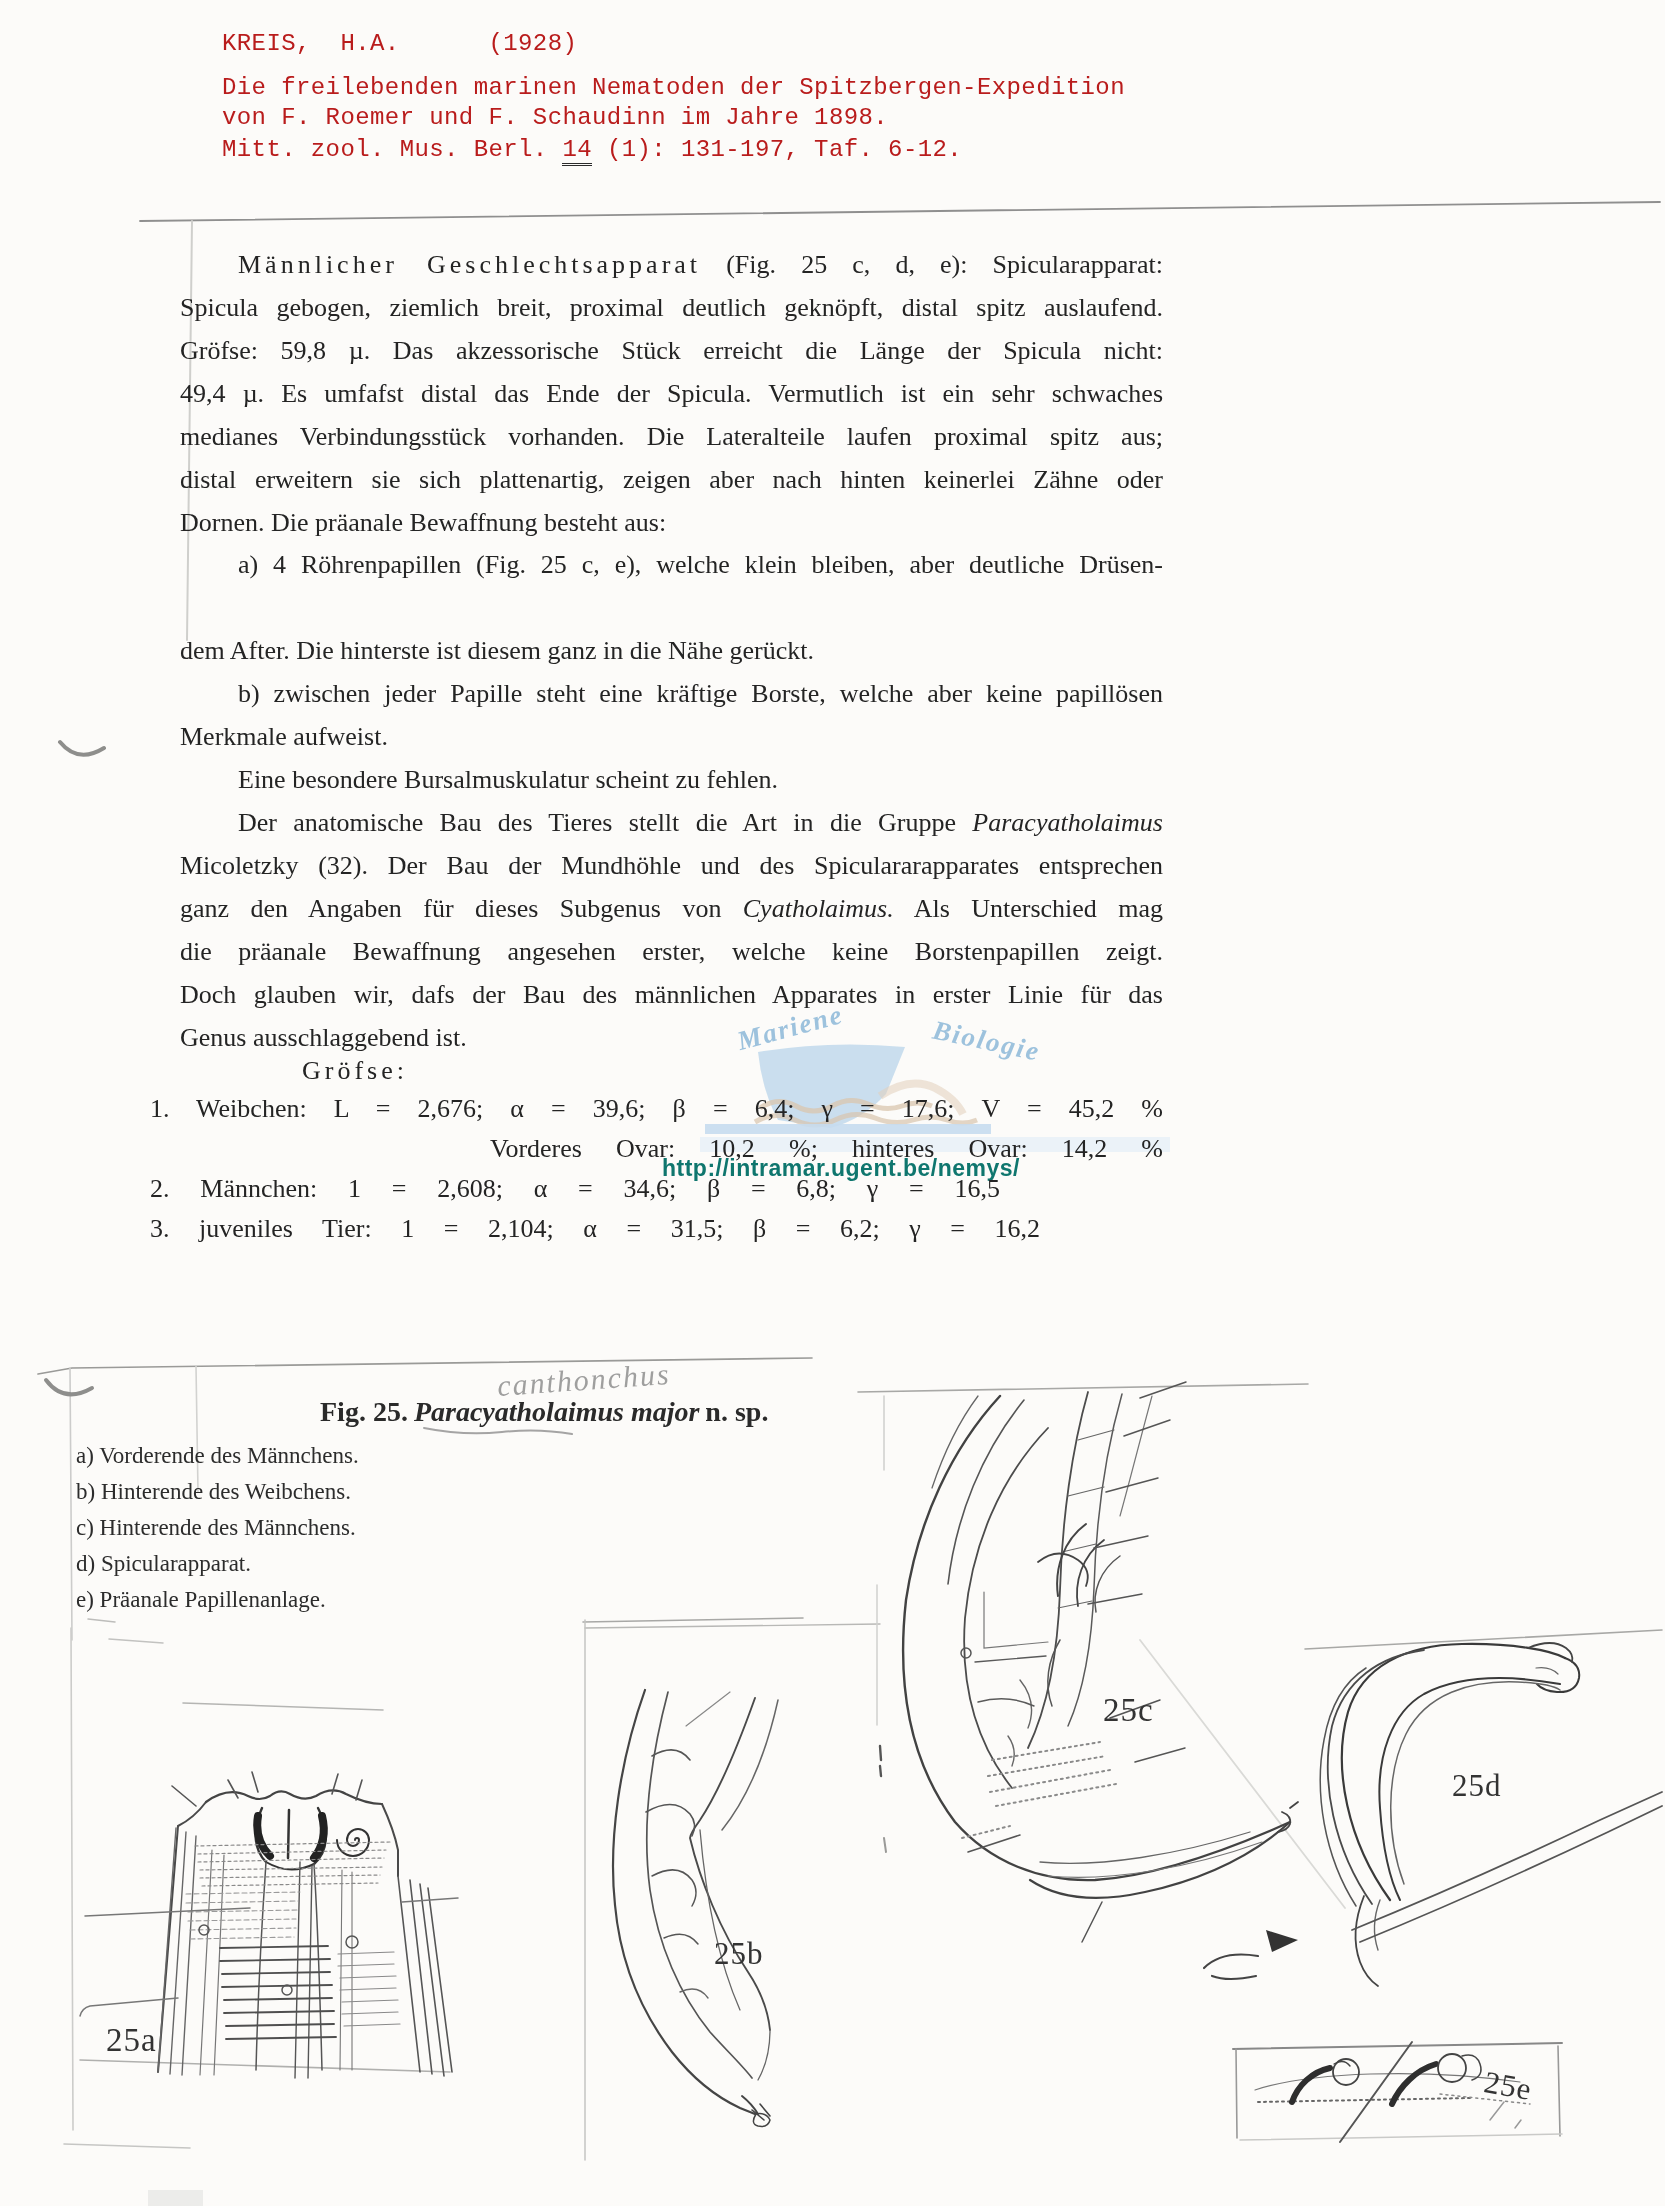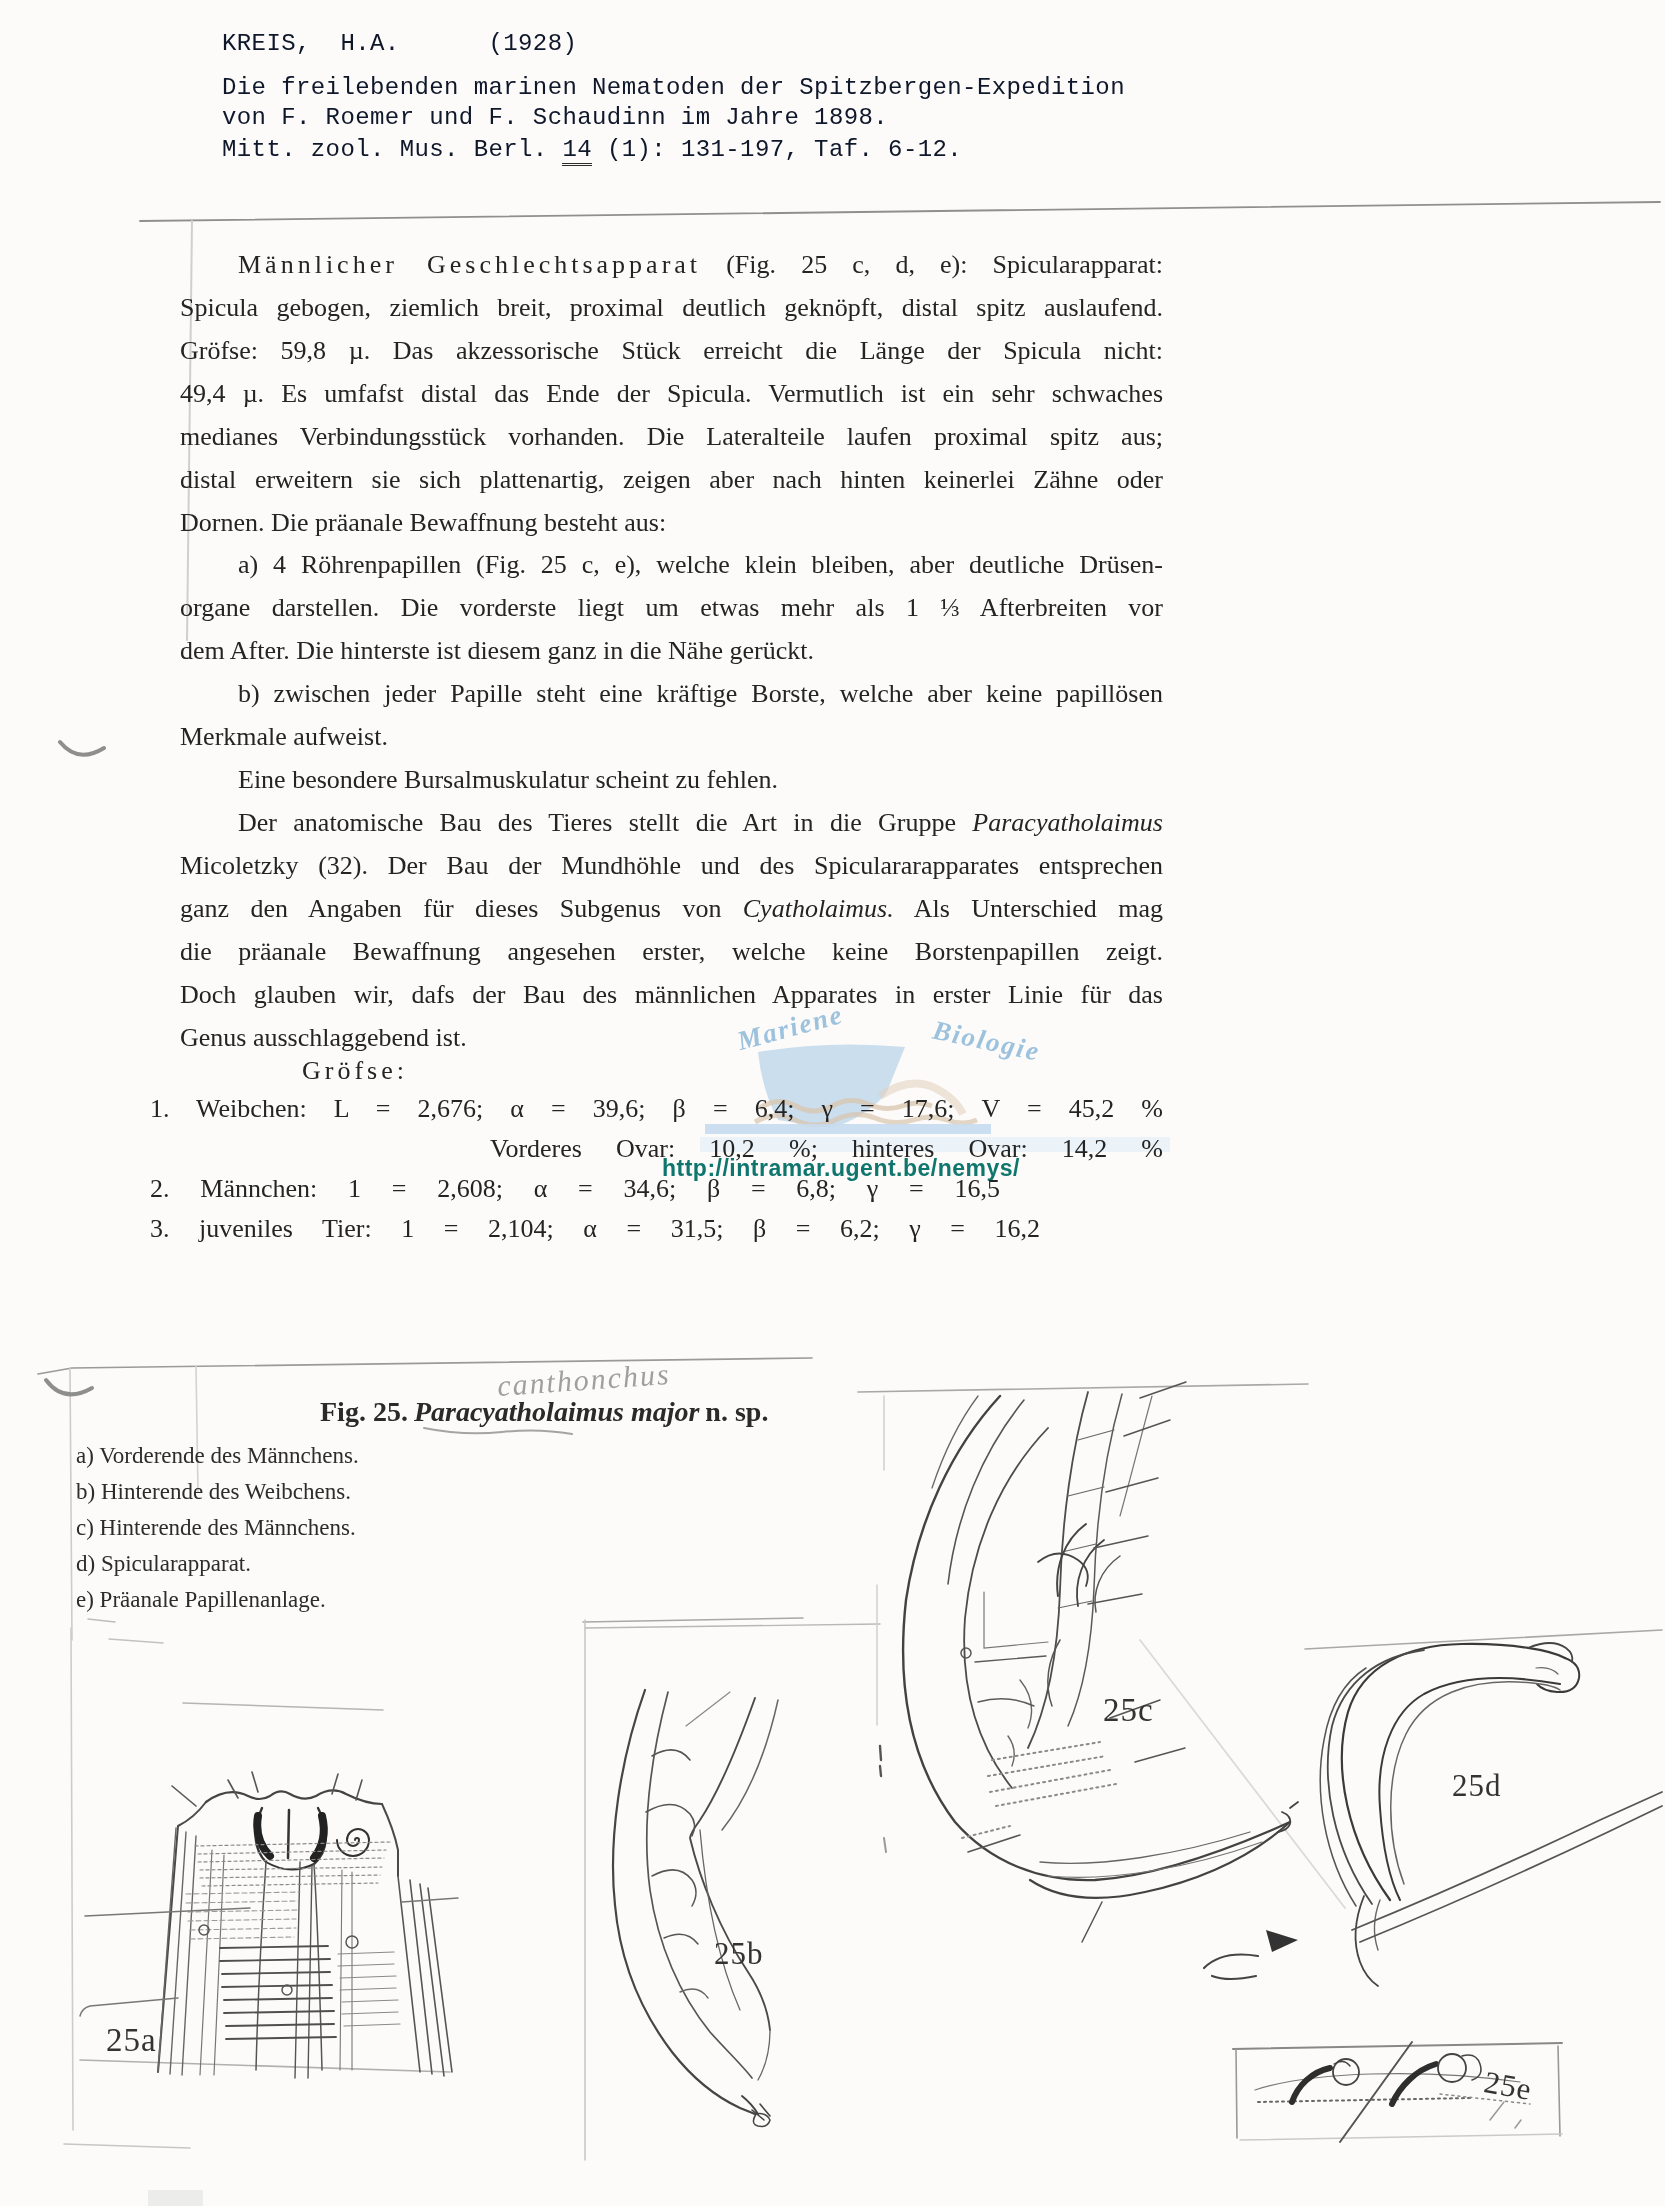--- a/index.html
+++ b/index.html
@@ -1,21 +1,21 @@
 <!DOCTYPE html>
 <html><head>
 <meta charset="utf-8">
 <style>
   html,body{margin:0;padding:0;}
   body{width:1665px;height:2206px;background:#ffffff;overflow:hidden;
        font-family:"Liberation Serif",serif;}
   #page{position:relative;width:1665px;height:2206px;background:#fcfbf9;}
 
   
-  .tw{position:absolute;left:222px;white-space:pre;color:#0f172a;
+  .tw{position:absolute;left:222px;white-space:pre;color:#b91c1c;
       font-family:"Liberation Mono",monospace;font-size:24px;letter-spacing:0.4px;}
   .vol{border-bottom:3px double #2b2b2b;padding-bottom:0px;margin-top:12px;}
 
   
   .bl{position:absolute;left:180px;width:983px;color:#242424;font-size:26px;
       text-align:justify;text-align-last:justify;}
   .bl.end{text-align-last:left;}
   .bl.ind{padding-left:58px;width:925px;}
   .sperr{letter-spacing:4px;}
   .it{font-style:italic;}
@@ -75,21 +75,20 @@
   <div class="tw" style="top:136px"><span>Mitt. zool. Mus. Berl. </span><span class="vol">14</span><span> (1): 131-197, Taf. 6-12.</span></div>
 
   <div class="bl ind" style="top:250px"><span class="sperr">Männlicher Geschlechtsapparat</span><span> (Fig. 25 c, d, e): Spicularapparat:</span></div>
   <div class="bl" style="top:293px">Spicula gebogen, ziemlich breit, proximal deutlich geknöpft, distal spitz auslaufend.</div>
   <div class="bl" style="top:336px">Gröfse: 59,8 µ.  Das akzessorische Stück erreicht die Länge der Spicula nicht:</div>
   <div class="bl" style="top:379px">49,4 µ.  Es umfafst distal das Ende der Spicula.  Vermutlich ist ein sehr schwaches</div>
   <div class="bl" style="top:422px">medianes Verbindungsstück vorhanden.  Die Lateralteile laufen proximal spitz aus;</div>
   <div class="bl" style="top:465px">distal erweitern sie sich plattenartig, zeigen aber nach hinten keinerlei Zähne oder</div>
   <div class="bl end" style="top:508px">Dornen.  Die präanale Bewaffnung besteht aus:</div>
   <div class="bl ind" style="top:550px">a) 4 Röhrenpapillen (Fig. 25 c, e), welche klein bleiben, aber deutliche Drüsen-</div>
-  <div class="bl" style="top:593px">organe darstellen.  Die vorderste liegt um etwas mehr als 1 ⅓ Afterbreiten vor</div>
   <div class="bl end" style="top:636px">dem After.  Die hinterste ist diesem ganz in die Nähe gerückt.</div>
   <div class="bl ind" style="top:679px">b) zwischen jeder Papille steht eine kräftige Borste, welche aber keine papillösen</div>
   <div class="bl end" style="top:722px">Merkmale aufweist.</div>
   <div class="bl ind end" style="top:765px">Eine besondere Bursalmuskulatur scheint zu fehlen.</div>
   <div class="bl ind" style="top:808px"><span>Der anatomische Bau des Tieres stellt die Art in die Gruppe </span><span class="it">Paracyatholaimus</span></div>
   <div class="bl" style="top:851px">Micoletzky (32).  Der Bau der Mundhöhle und des Spiculararapparates entsprechen</div>
   <div class="bl" style="top:894px"><span>ganz den Angaben für dieses Subgenus von </span><span class="it">Cyatholaimus.</span><span>  Als Unterschied mag</span></div>
   <div class="bl" style="top:937px">die präanale Bewaffnung angesehen erster, welche keine Borstenpapillen zeigt.</div>
   <div class="bl" style="top:980px">Doch glauben wir, dafs der Bau des männlichen Apparates in erster Linie für das</div>
   <div class="bl end" style="top:1023px">Genus ausschlaggebend ist.</div>

